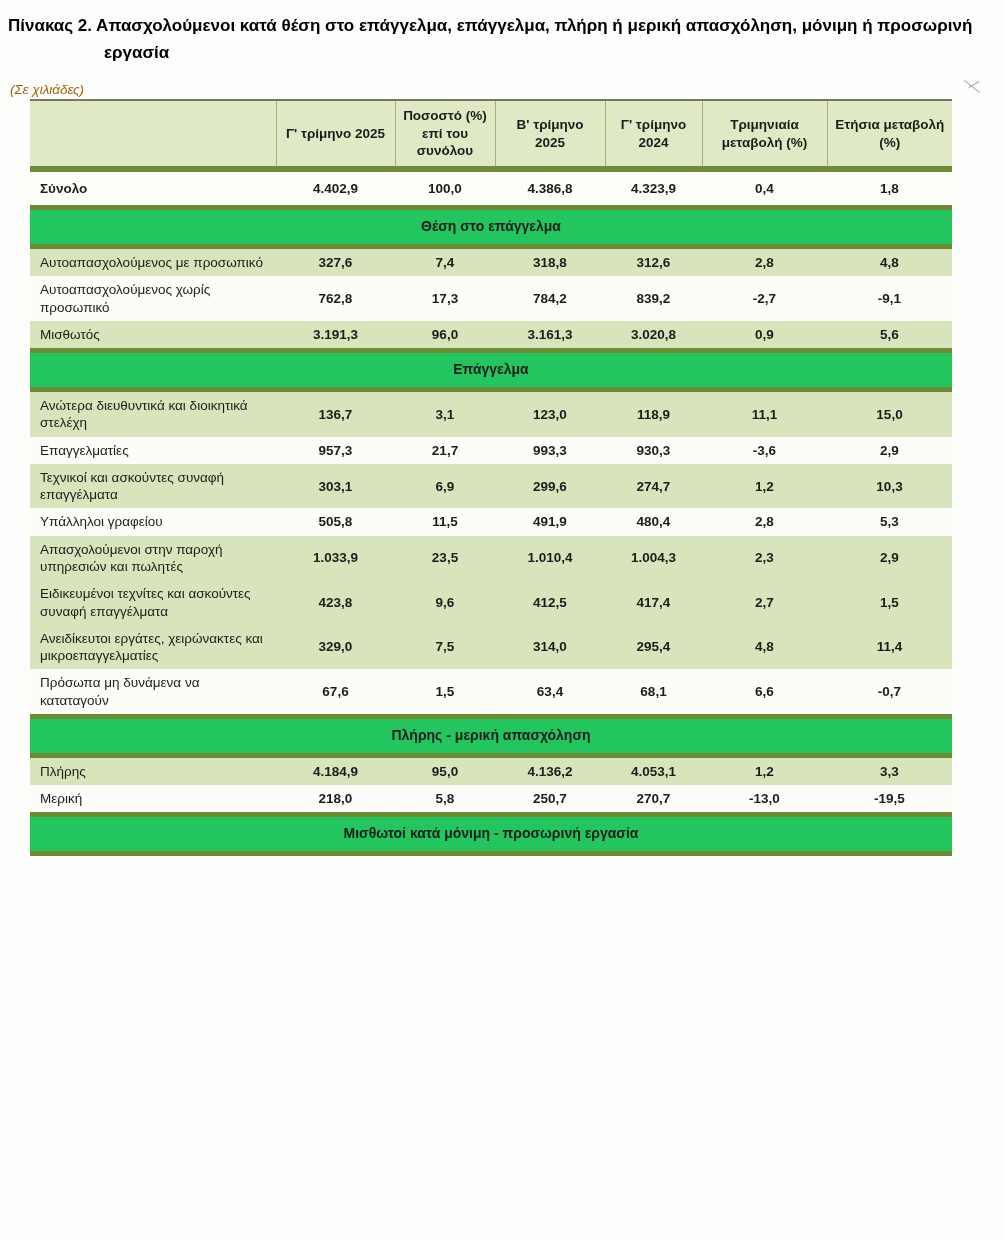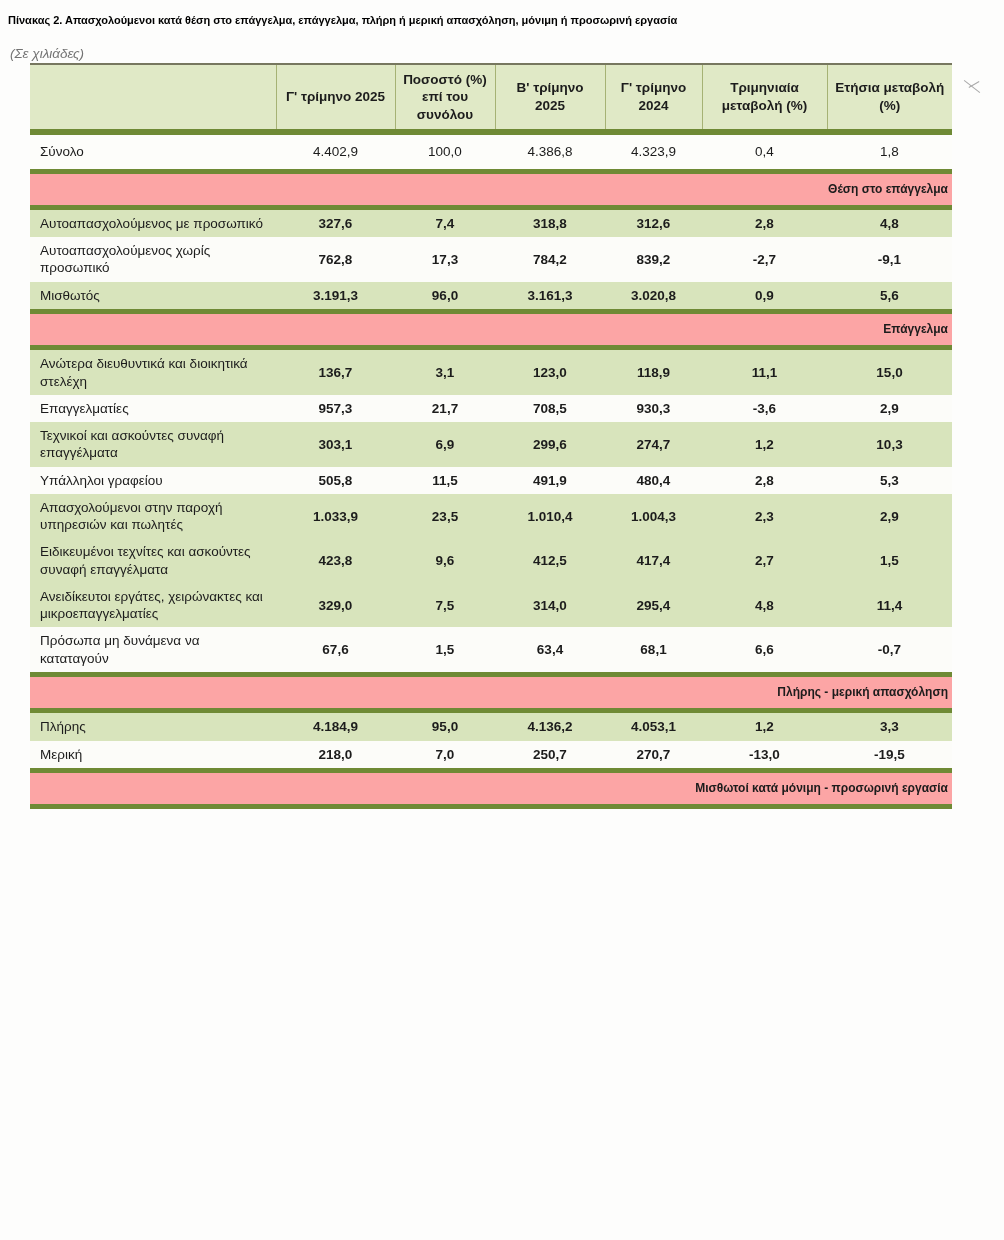--- a/index.html
+++ b/index.html
@@ -1,33 +1,33 @@
 <!DOCTYPE html>
 <html lang="el"><head>
 <meta charset="utf-8">
 <style>
   html,body{margin:0;padding:0;background:#fdfdfc;}
   body{width:1004px;min-height:1240px;font-family:"Liberation Sans","DejaVu Sans",sans-serif;color:#1c1c1c;}
   .page{position:relative;width:1004px;box-sizing:border-box;padding:10px 26px 18px 8px;}
-  .title{font-size:11px;font-weight:bold;color:#000;line-height:1.6;margin:2px 0 16px 0;
+  .title{font-size:17px;font-weight:bold;color:#000;line-height:1.6;margin:2px 0 16px 0;
          padding-left:96px;text-indent:-96px;max-width:952px;}
-  .units-note{font-style:italic;font-size:13.5px;margin:10px 0 2px 2px;color:#737373;}
+  .units-note{font-style:italic;font-size:13.5px;margin:10px 0 2px 2px;color:#a16207;}
   table.stats{margin-left:22px;width:922px;border-collapse:collapse;table-layout:fixed;}
   col.c-label{width:246px;}
   col.c1{width:119px;} col.c2{width:100px;} col.c3{width:110px;}
   col.c4{width:97px;}  col.c5{width:125px;} col.c6{width:125px;}
   thead th{background:#e0e9c6;font-size:13.5px;font-weight:bold;text-align:center;vertical-align:middle;
            padding:6px 5px;line-height:1.3;border-top:2px solid #77775f;border-bottom:6px solid #6f8a35;
            border-left:1px solid #a6b274;}
   thead th:first-child{border-left:none;}
   td{font-size:13.5px;line-height:1.28;vertical-align:middle;padding:5px 6px;}
   td.lbl{text-align:left;padding-left:10px;}
   td.num{text-align:center;font-weight:600;}
-  tr.total td{font-weight:normal;background:#fdfdfa;padding-top:8px;padding-bottom:8px;}
-  tr.band td{background:#fca5a5;text-align:right;font-weight:bold;font-size:12px;
+  tr.total td{font-weight:bold;background:#fdfdfa;padding-top:8px;padding-bottom:8px;}
+  tr.band td{background:#22c55e;text-align:center;font-weight:bold;font-size:14px;
              padding:8px 4px;border-top:5px solid #6f8a35;border-bottom:5px solid #6f8a35;}
   tr.g td{background:#d8e4bc;}
   tr.w td{background:#fcfcf9;}
   tr.last td{border-bottom:5px solid #6f8a35;}
   .corner-artifact{position:absolute;top:80px;right:24px;width:18px;height:14px;}
   .corner-artifact span{position:absolute;left:0;top:6px;width:20px;border-top:1.6px solid #a9a9a9;display:block;}
   .corner-artifact span:nth-child(1){transform:rotate(38deg);}
   .corner-artifact span:nth-child(2){transform:rotate(-30deg);width:12px;left:6px;top:4px;}
 </style>
 </head>
@@ -117,21 +117,21 @@
         <td class="num">3,1</td>
         <td class="num">123,0</td>
         <td class="num">118,9</td>
         <td class="num">11,1</td>
         <td class="num">15,0</td>
       </tr>
       <tr class="w">
         <td class="lbl">Επαγγελματίες</td>
         <td class="num">957,3</td>
         <td class="num">21,7</td>
-        <td class="num">708,5</td>
+        <td class="num">993,3</td>
         <td class="num">930,3</td>
         <td class="num">-3,6</td>
         <td class="num">2,9</td>
       </tr>
       <tr class="g">
         <td class="lbl">Τεχνικοί και ασκούντες συναφή επαγγέλματα</td>
         <td class="num">303,1</td>
         <td class="num">6,9</td>
         <td class="num">299,6</td>
         <td class="num">274,7</td>
@@ -192,21 +192,21 @@
         <td class="num">4.184,9</td>
         <td class="num">95,0</td>
         <td class="num">4.136,2</td>
         <td class="num">4.053,1</td>
         <td class="num">1,2</td>
         <td class="num">3,3</td>
       </tr>
       <tr class="w">
         <td class="lbl">Μερική</td>
         <td class="num">218,0</td>
-        <td class="num">7,0</td>
+        <td class="num">5,8</td>
         <td class="num">250,7</td>
         <td class="num">270,7</td>
         <td class="num">-13,0</td>
         <td class="num">-19,5</td>
       </tr>
 
       <tr class="band">
         <td colspan="7">Μισθωτοί κατά μόνιμη - προσωρινή εργασία</td>
       </tr>
 

